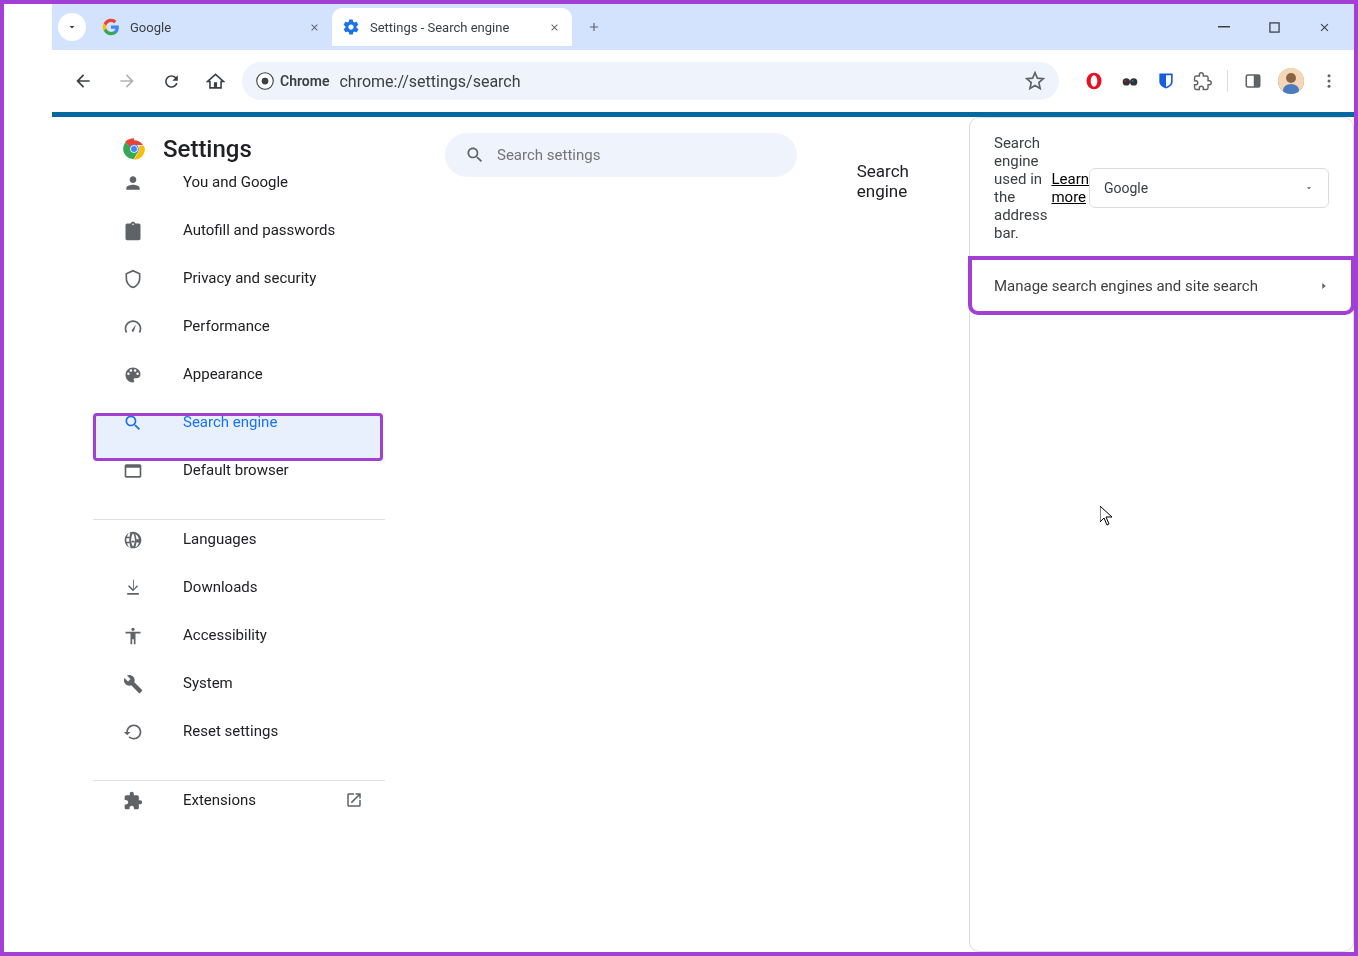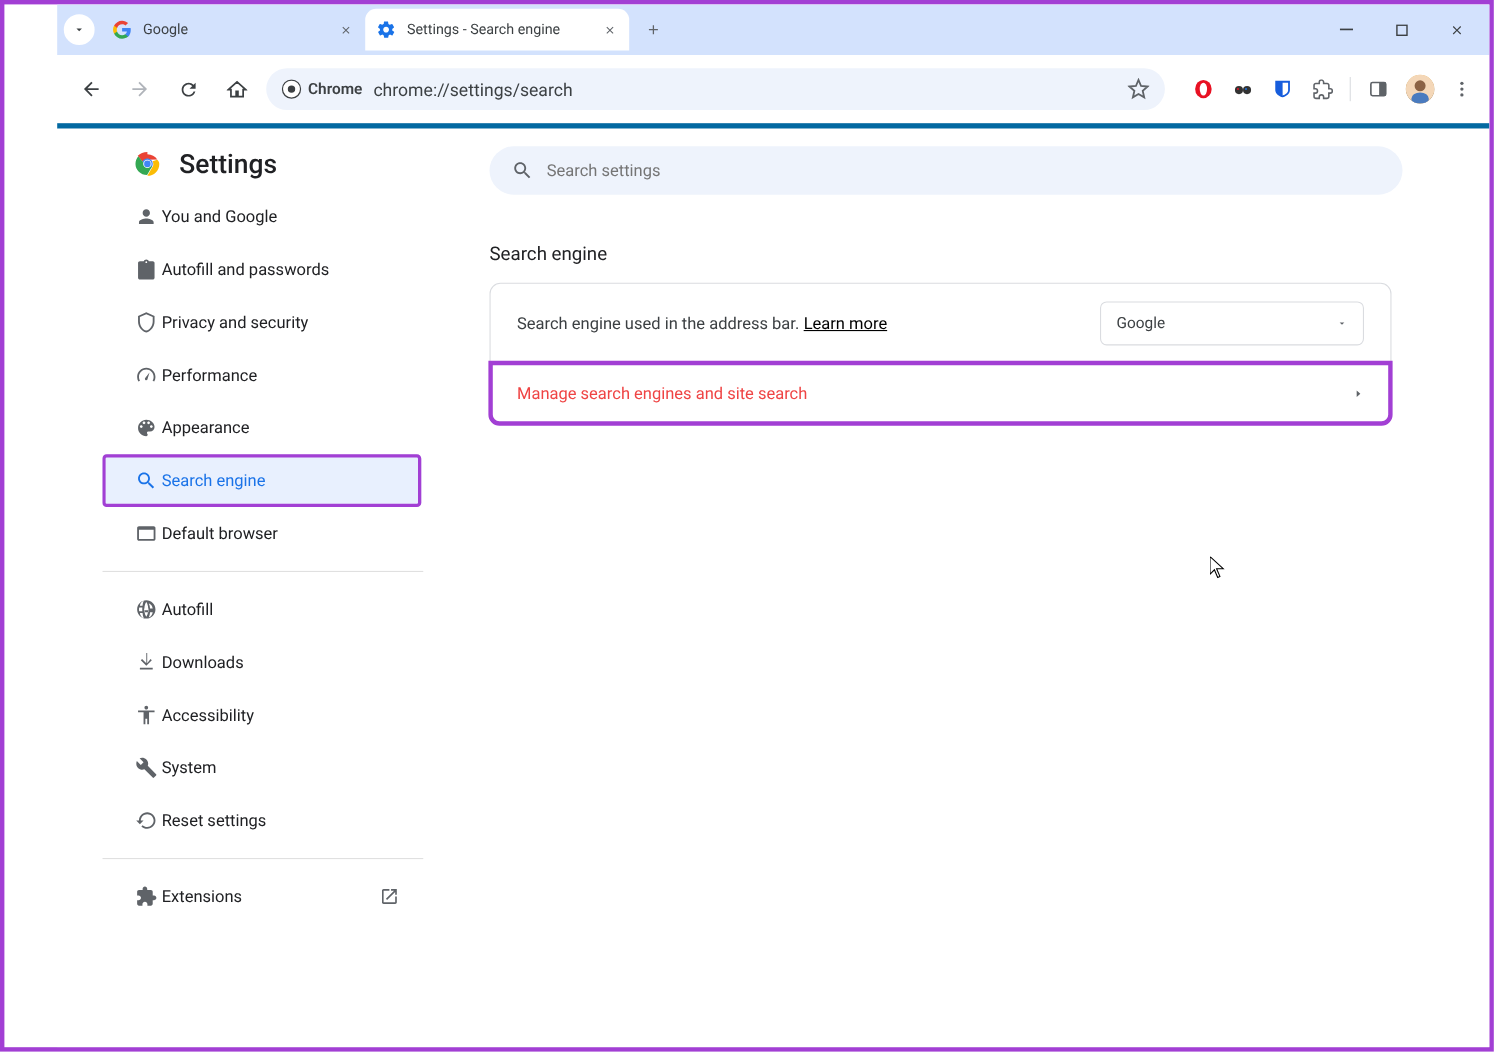--- a/index.html
+++ b/index.html
@@ -35,39 +35,39 @@
 .settings-body { flex: 1; display: flex; overflow: hidden; background:#fff; }
 .sidebar-wrap { width: 292px; display:flex; flex-direction:column;margin-left:41px; }
 .settings-header { display: flex; align-items: center; padding: 18px 24px 4px 28px; gap: 16px; }
 .chrome-logo { width: 26px; height: 26px; }
 .settings-title { font-size: 24px; font-weight: 500; color: #202124; }
 .sidebar { flex:1; overflow-y: scroll; padding: 6px 0 12px 0; scrollbar-width: auto; position:relative; }
 .sidebar::-webkit-scrollbar { width: 14px; }
 .sidebar::-webkit-scrollbar-track { background: #f1f1f1; }
 .sidebar::-webkit-scrollbar-thumb { background: #c1c1c1; border-radius: 2px; }
 .sidebar::-webkit-scrollbar-button { height:14px; background:#f1f1f1; }
-.sidebar-item { display: flex; align-items: center; padding: 0 20px 0 30px; height: 48px; font-size: 15px; color: #202124; cursor: pointer; gap: 4px; border-radius: 0 24px 24px 0; margin-right: 2px; }
+.sidebar-item { display: flex; padding: 0 20px 0 30px; height: 48px; font-size: 15px; color: #202124; cursor: pointer; gap: 40px; border-radius: 0 24px 24px 0; margin-right: 2px; }
 .sidebar-item .si-icon { width: 20px; height: 20px; color: #5f6368; display:flex; align-items:center; justify-content:center; }
 .sidebar-item.active { background: #e8f0fe; color: #1a73e8; }
 .sidebar-item.active .si-icon { color: #1a73e8; }
 .sidebar-item.highlighted { outline: 3px solid #a23fd4; outline-offset: -3px; border-radius: 4px; }
 .sidebar-divider { height: 1px; background: #e0e0e0; margin: 10px 0; }
 .ext-link-icon { margin-left:auto; color:#5f6368; }
 
-.main { flex: 1; display: flex; flex-direction: column; padding: 0 0 0 0; overflow-y: auto; }
+.main { flex: 1; display: flex; padding: 0 0 0 0; overflow-y: auto; }
 .search-bar { margin: 16px 0 0 60px; width: 830px; height: 44px; background: #eef3fc; border-radius: 34px; display: flex; align-items: center; padding: 0 20px; gap: 12px; }
 .search-bar input { border: none; background: transparent; outline: none; font-size: 15px; color: #5f6368; flex: 1; }
 .section-title { margin: 44px 0 16px 60px; font-size: 17px; color: #202124; }
 .card { margin: 0 0 0 60px; width: 820px; border: 1px solid #dadce0; border-radius: 10px; background: #fff; }
 .card-row { display: flex; align-items: center; padding: 16px 24px; font-size: 15px; color: #3c4043; }
 .card-row + .card-row-hl { border-top: 1px solid #dadce0; }
 .card-row .learn { color: #000000; text-decoration: underline; cursor: pointer; margin-left:4px; }
 .select { margin-left: auto; border: 1px solid #dadce0; border-radius: 6px; height: 40px; min-width: 240px; display: flex; align-items: center; padding: 0 14px; font-size: 14px; color: #3c4043; cursor: pointer; }
 .select .caret { margin-left: auto; }
-.card-row-hl { display: flex; align-items: center; padding: 18px 24px; font-size: 15px; color: #ef4444; outline: 4px solid #a23fd4; outline-offset: -2px; border-radius: 0 0 8px 8px; cursor: pointer; }
+.card-row-hl { display: flex; align-items: center; padding: 18px 24px; font-size: 15px; color: #404040; outline: 4px solid #a23fd4; outline-offset: -2px; border-radius: 0 0 8px 8px; cursor: pointer; }
 .card-row-hl .chev { margin-left: auto; color:#5f6368; }
 
 .cursor { position: absolute; left: 1100px; top: 506px; font-size: 16px; color:#000; pointer-events:none; }
 
 svg { display:block; }
 </style>
 </head>
 <body>
 
 <div class="window-frame">
@@ -288,21 +288,21 @@
             </span>
             <span>Default browser</span>
           </div>
         <div class="sidebar-divider"></div>
         <div class="sidebar-item">
             <span class="si-icon">
               <svg width="20" height="20" viewBox="0 0 24 24">
                 <path fill="currentColor" d="M12 2C6.5 2 2 6.5 2 12s4.5 10 10 10 10-4.5 10-10S17.5 2 12 2zm7 9h-2.9c-.1-2.2-.6-4.2-1.4-5.8C17.1 6.2 18.6 8.4 19 11zM12 4c1 1.3 1.9 3.7 2.1 7H9.9c.2-3.3 1.1-5.7 2.1-7zM4.3 14c-.2-.6-.3-1.3-.3-2s.1-1.4.3-2h3.4c-.1.7-.1 1.3-.1 2s0 1.3.1 2H4.3zm.7 2h2.9c.1 2.2.6 4.2 1.4 5.8C6.9 20.8 5.4 18.6 5 16zm2.9-8H5c.4-2.6 1.9-4.8 4.3-5.8C8.5 3.8 8 5.8 7.9 8zM12 20c-1-1.3-1.9-3.7-2.1-7h4.2c-.2 3.3-1.1 5.7-2.1 7zm2.3-9c.1.7.1 1.3.1 2s0 1.3-.1 2H9.7c-.1-.7-.1-1.3-.1-2s0-1.3.1-2h4.6zm.4 9.8c.8-1.6 1.3-3.6 1.4-5.8H19c-.4 2.6-1.9 4.8-4.3 5.8z"></path>
               </svg>
             </span>
-            <span>Autofill</span>
+            <span>Languages</span>
           </div>
         <div class="sidebar-item">
             <span class="si-icon">
               <svg customelement="" width="20" height="20" viewBox="0 0 24 24">
                 <path fill="currentColor" d="M19 18H5v2h14v-2zM12 2L12 13.2 7.4 8.6 6 10l6 6 6-6-1.4-1.4L13 13.2V2h-1z"></path>
               </svg>
             </span>
             <span>Downloads</span>
           </div>
         <div class="sidebar-item">

